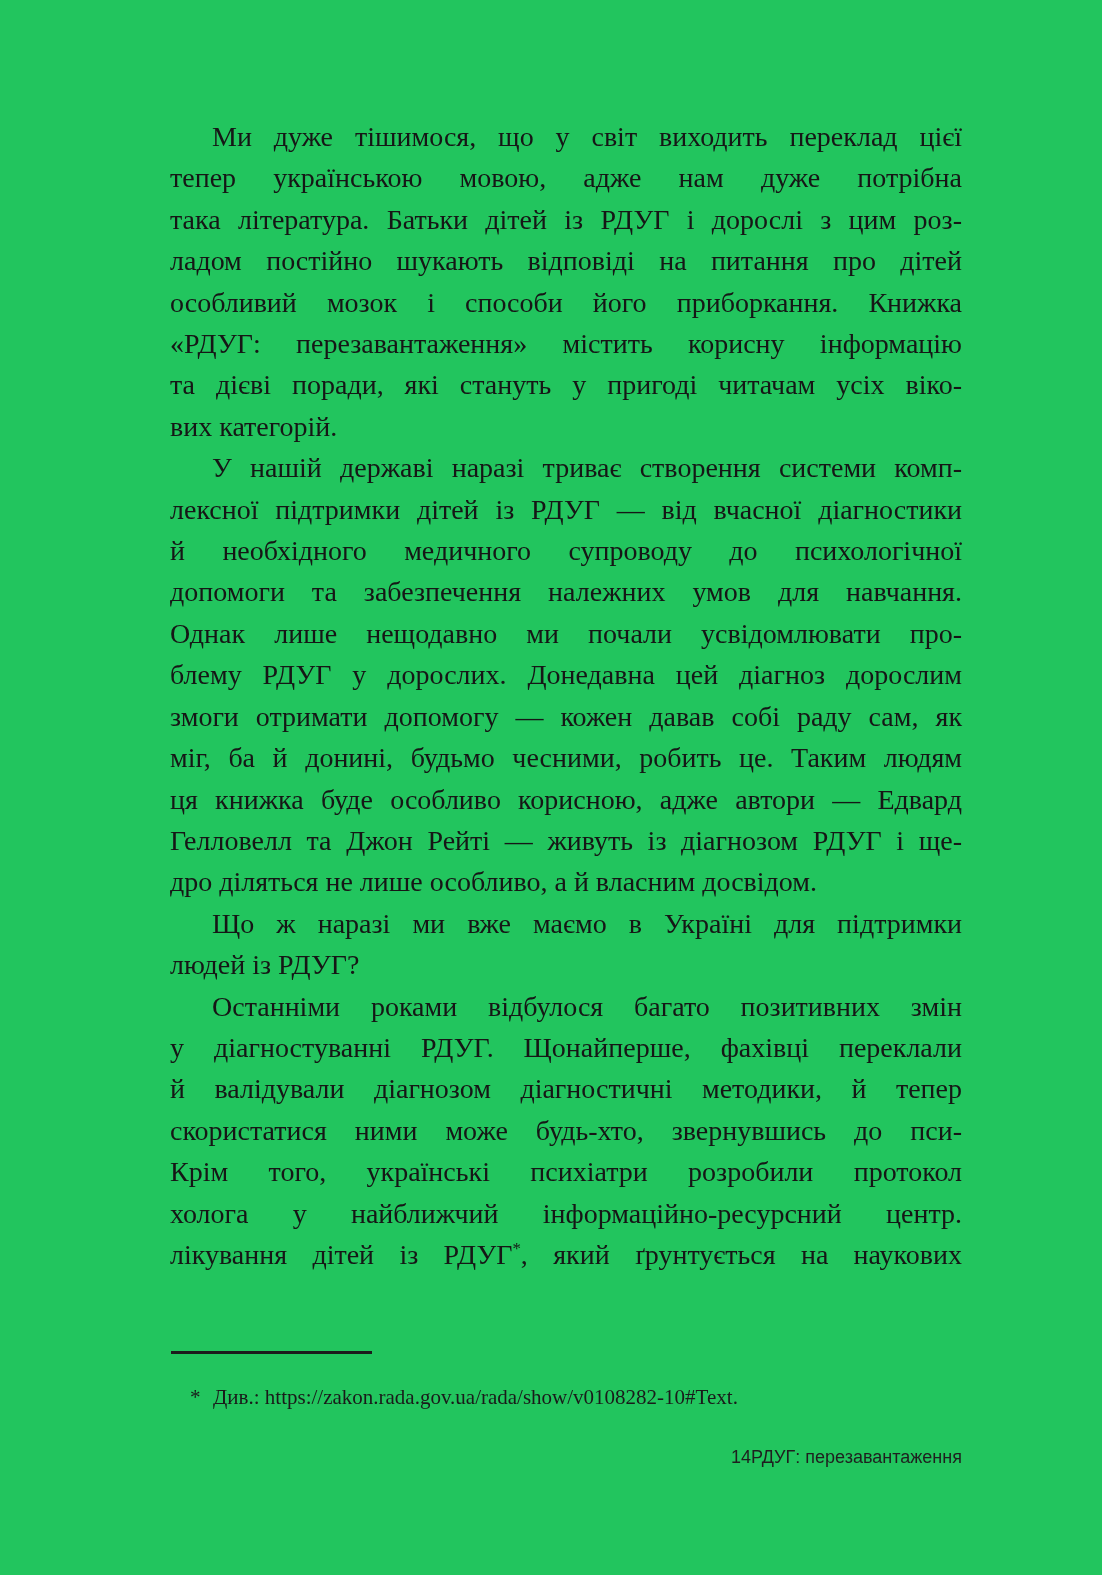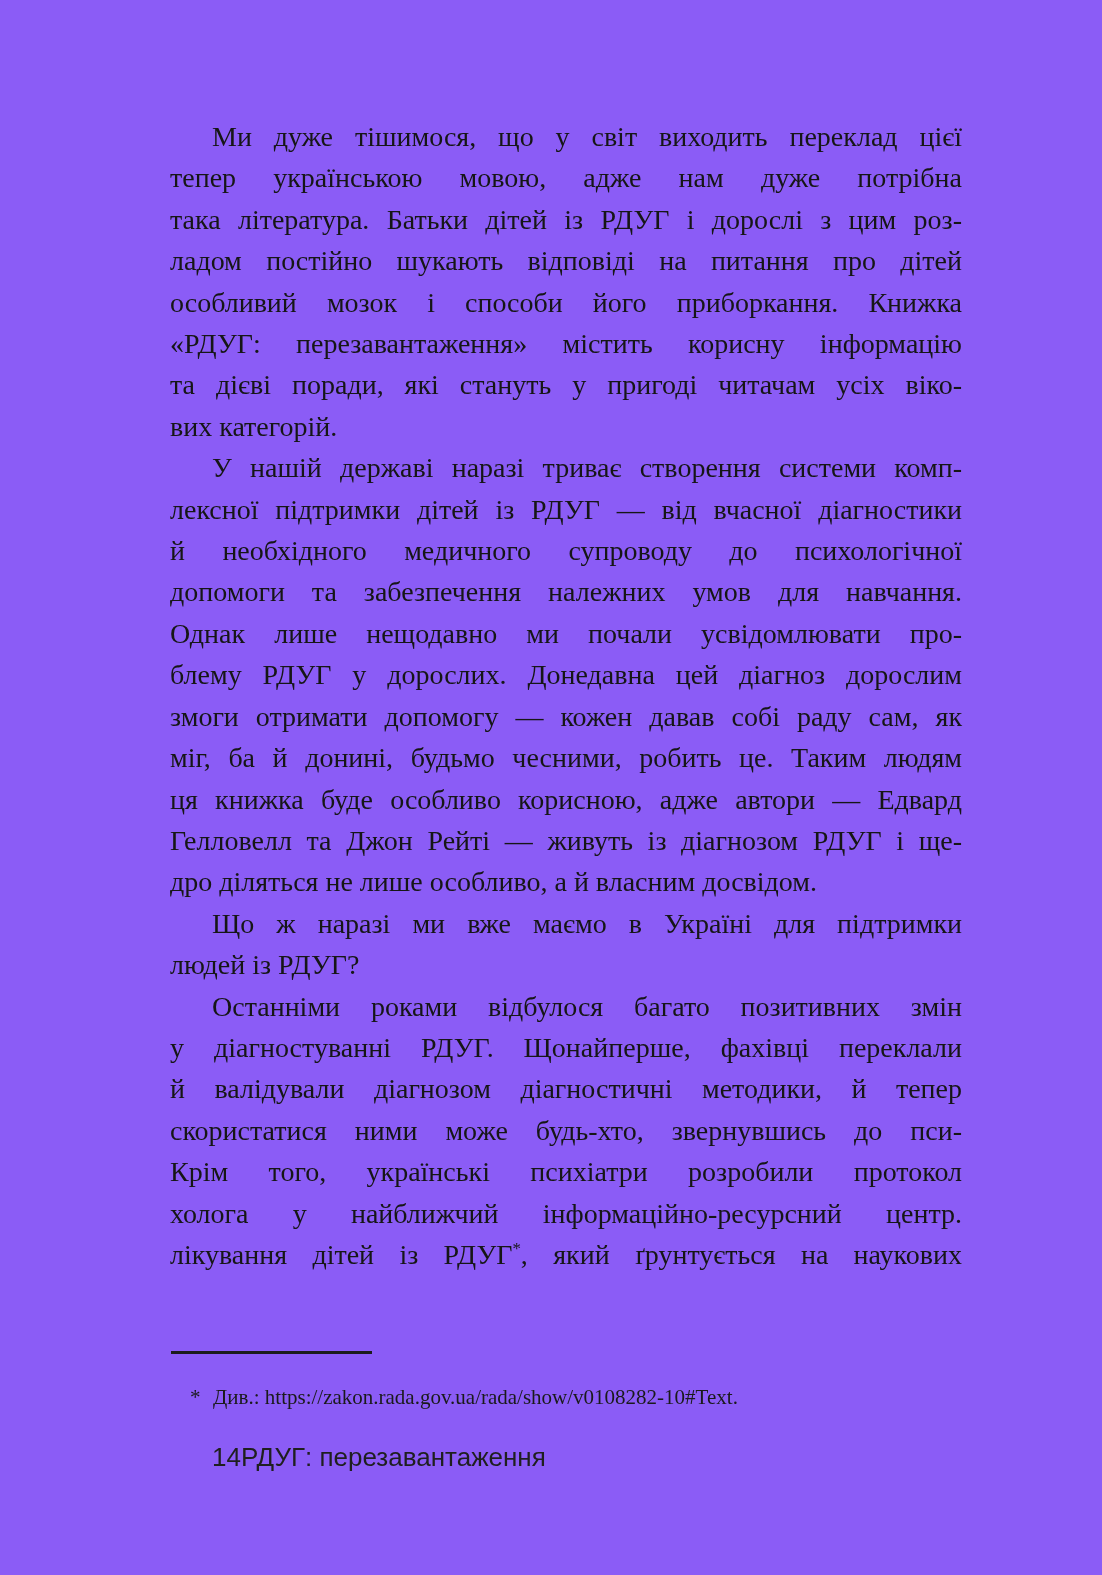--- a/index.html
+++ b/index.html
@@ -4,21 +4,21 @@
 <style>
   html, body {
     margin: 0;
     padding: 0;
     background: #ffffff;
   }
   .page {
     position: relative;
     width: 1102px;
     height: 1575px;
-    background: #8b5cf6;
+    background: #22c55e;
     color: #161616;
     font-family: "Liberation Serif", "DejaVu Serif", serif;
     overflow: hidden;
   }
   .body-text {
     position: absolute;
     left: 170px;
     top: 116px;
     width: 792px;
     font-size: 28px;
@@ -56,24 +56,24 @@
     display: inline-block;
     margin-left: 20px;
     width: 23px;
   }
   .page-footer {
     position: absolute;
     left: 170px;
     top: 1442px;
     width: 792px;
     display: flex;
-    justify-content: flex-start;
+    justify-content: flex-end;
     align-items: flex-start;
     font-family: "Liberation Sans", "DejaVu Sans", sans-serif;
-    font-size: 26px;
+    font-size: 18px;
     line-height: 30px;
     color: #1f1f1f;
   }
   .page-num { margin-left: 42px; }
 </style>
 </head>
 <body>
 
 <div class="page">
 

